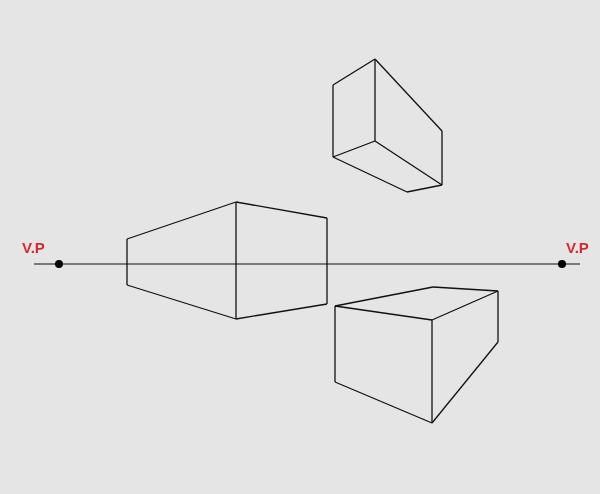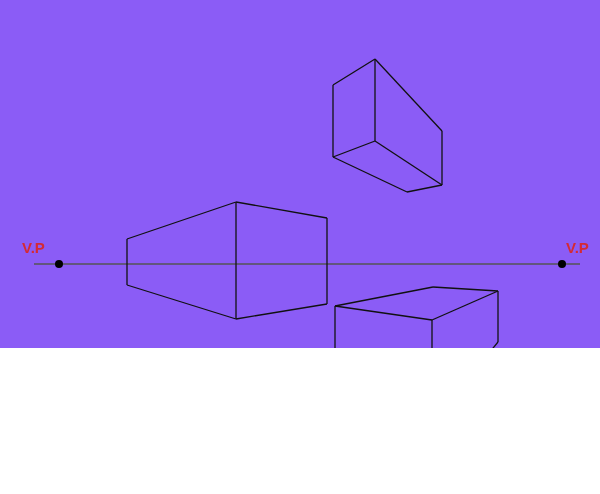--- a/index.html
+++ b/index.html
@@ -1,16 +1,16 @@
 <!DOCTYPE html>
 <html><head>
   <meta charset="utf-8">
   <style>
     html, body { margin: 0; padding: 0; background: #ffffff; }
-    .canvas { position: relative; width: 600px; height: 348px; background: #8b5cf6; overflow: hidden; }
+    .canvas { position: relative; width: 600px; height: 494px; background: #e5e5e5; overflow: hidden; }
     svg { position: absolute; left: 0; top: 0; }
     .vp-label { font-family: "Liberation Sans", sans-serif; font-weight: bold; font-size: 15px; fill: #d42a35; }
     .edge { stroke: #111111; stroke-width: 1.3; fill: none; stroke-linejoin: round; }
     .horizon { stroke: #555555; stroke-width: 1.6; }
   </style>
 </head>
 <body>
 
 <div class="canvas">
   <svg id="diagram-svg" width="600" height="494" viewBox="0 0 600 494">

